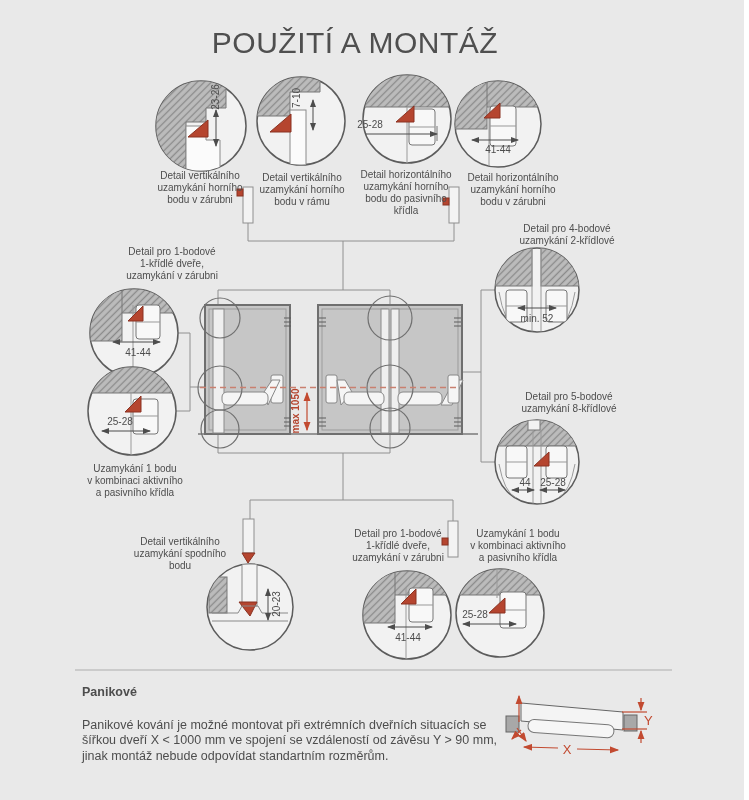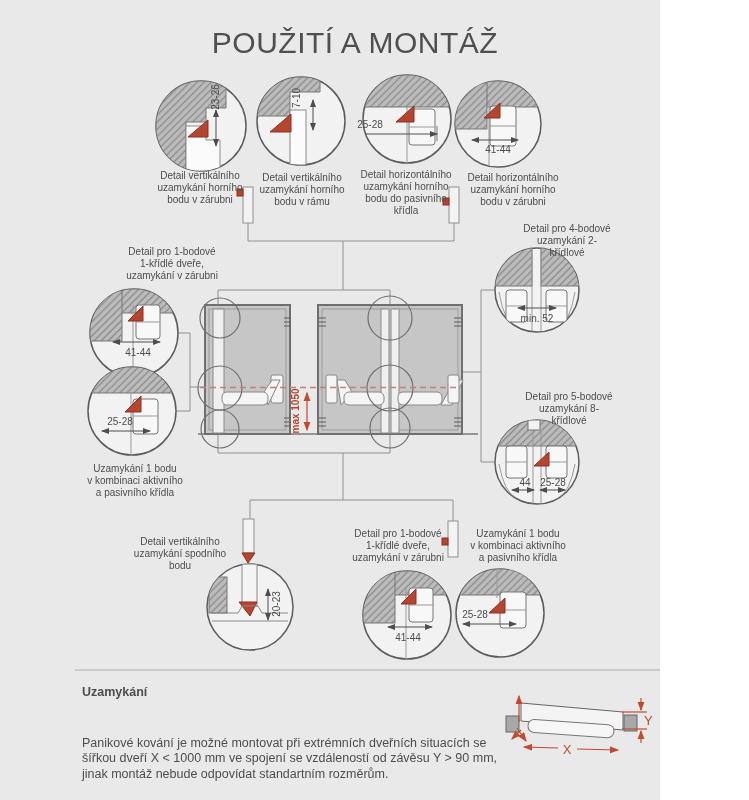--- a/index.html
+++ b/index.html
@@ -1,33 +1,33 @@
 <!DOCTYPE html>
 <html><head>
 <meta charset="utf-8">
 <style>
   html,body{margin:0;padding:0;}
   .page{
-    position:relative; width:660px; height:800px;
+    position:relative; width:744px; height:800px;
     background:#e9e9e9; overflow:hidden;
     font-family:"Liberation Sans", sans-serif; color:#4d4d4d;
   }
   .title{
     position:absolute; left:355px; top:26px; transform:translateX(-50%);
     font-size:30px; font-weight:500; letter-spacing:.5px; color:#4f4f4f; white-space:nowrap;
   }
   .lbl{
     position:absolute; transform:translateX(-50%); text-align:center;
     white-space:pre-line; font-size:10px; line-height:1.2; color:#4d4d4d;
   }
   .note-head{
     position:absolute; left:82px; top:685px; font-size:12.5px; font-weight:bold; color:#4d4d4d;
   }
   .note-body{
-    position:absolute; left:82px; top:736px; width:450px;
+    position:absolute; left:82px; top:718px; width:450px;
     font-size:12.5px; line-height:1.22; white-space:pre-line; color:#4d4d4d;
   }
   svg.diagram{position:absolute; left:0; top:0;}
   svg text{font-family:"Liberation Sans", sans-serif; font-size:10px; fill:#4d4d4d;}
   svg text.red{fill:#b5452f; font-weight:bold;}
   svg text.mini{fill:#c24a30; font-size:13px; font-weight:normal;}
 </style>
 </head>
 <body>
 
@@ -370,18 +370,18 @@
   <div class="lbl" style="left:180px;top:536px">Detail vertikálního
 uzamykání spodního
 bodu</div>
   <div class="lbl" style="left:398px;top:528px">Detail pro 1-bodové
 1-křídlé dveře,
 uzamykání v zárubni</div>
   <div class="lbl" style="left:518px;top:528px">Uzamykání 1 bodu
 v kombinaci aktivního
 a pasivního křídla</div>
 
-  <div class="note-head">Uzamykání</div>
+  <div class="note-head">Panikové</div>
   <div class="note-body">Panikové kování je možné montovat při extrémních dveřních situacích se
 šířkou dveří X &lt; 1000 mm ve spojení se vzdáleností od závěsu Y &gt; 90 mm,
 jinak montáž nebude odpovídat standartním rozměrům.</div>
 
 </div>
 
 </body></html>

